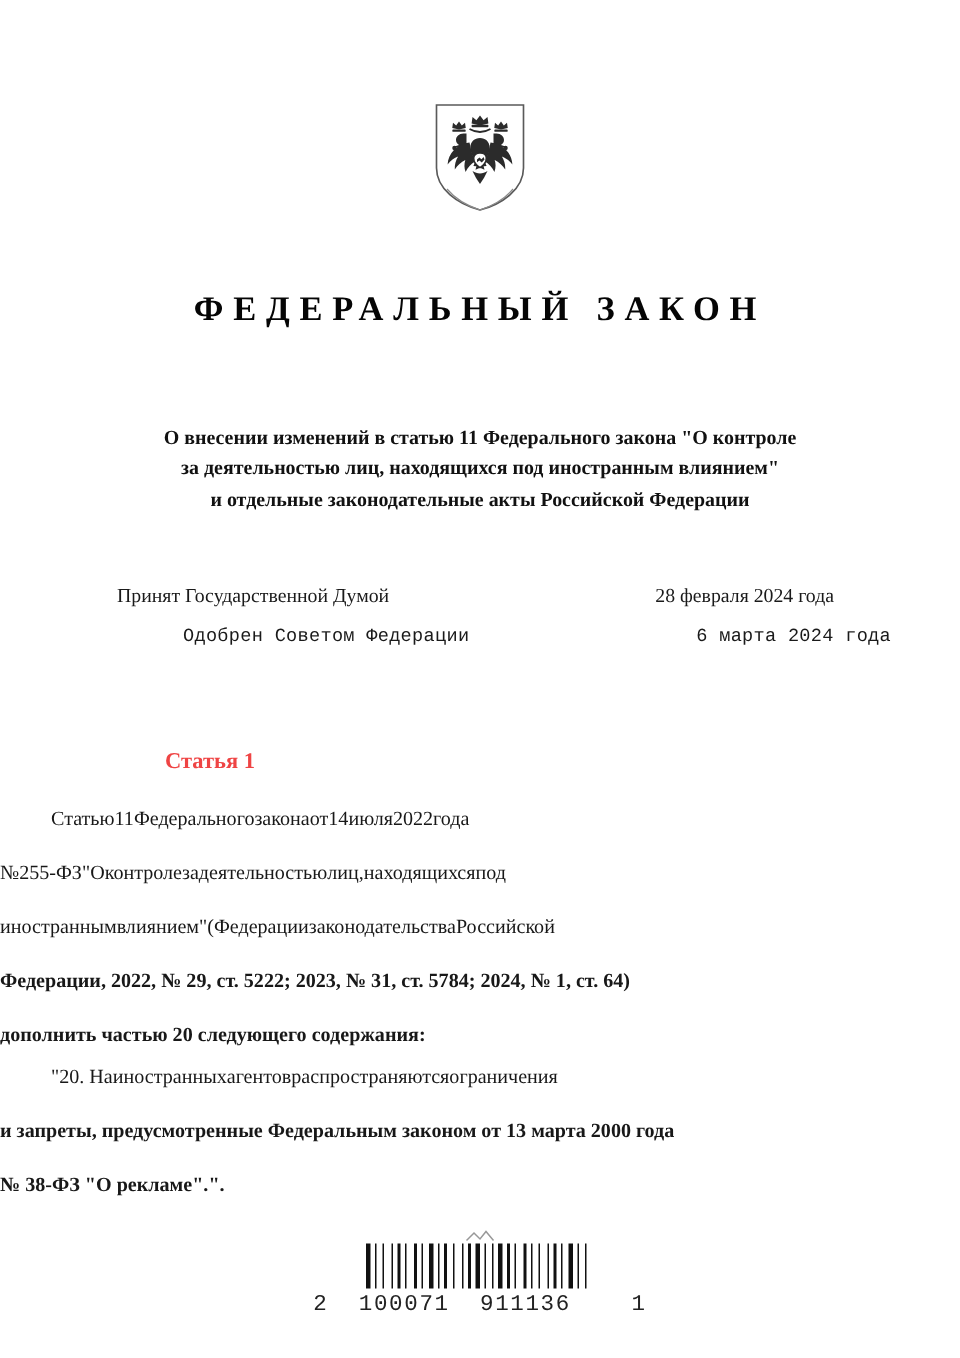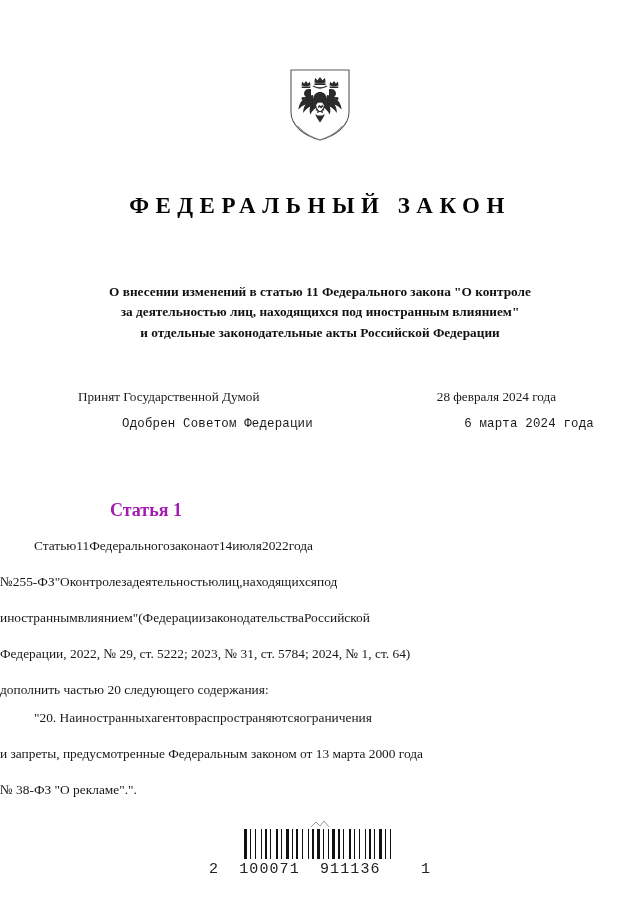--- a/index.html
+++ b/index.html
@@ -101,23 +101,23 @@
   }
   .adopt-row .when { padding-right: 2px; }
   .adopt-row.r2 .when { padding-right: 14px; }
   .adopt-row.r1 .when { padding-right: 8px; }
 
   
   .article-head {
     position: absolute;
     top: 500px;
     left: 110px;
-    font-size: 18px;
+    font-size: 15px;
     font-weight: 700;
-    color: #a21caf;
+    color: #ef4444;
   }
 
   .body-text {
     position: absolute;
     left: 78px;
     width: 486px;
     font-size: 13.4px;
     line-height: 36px;
     text-align: justify;
     color: #181818;
@@ -126,20 +126,21 @@
   .para-2 { position: absolute; top: 700px; left: 0; width: 486px; }
   .jrow {
     display: flex;
     justify-content: flex-start;
     line-height: 36px;
     white-space: nowrap;
   }
   .jrow.free {
     display: block;
     white-space: nowrap;
+    font-weight: bold;
   }
   .jrow .ind {
     display: inline-block;
     width: 34px;
     flex: 0 0 34px;
   }
 
   
   .barcode-wrap {
     position: absolute;

